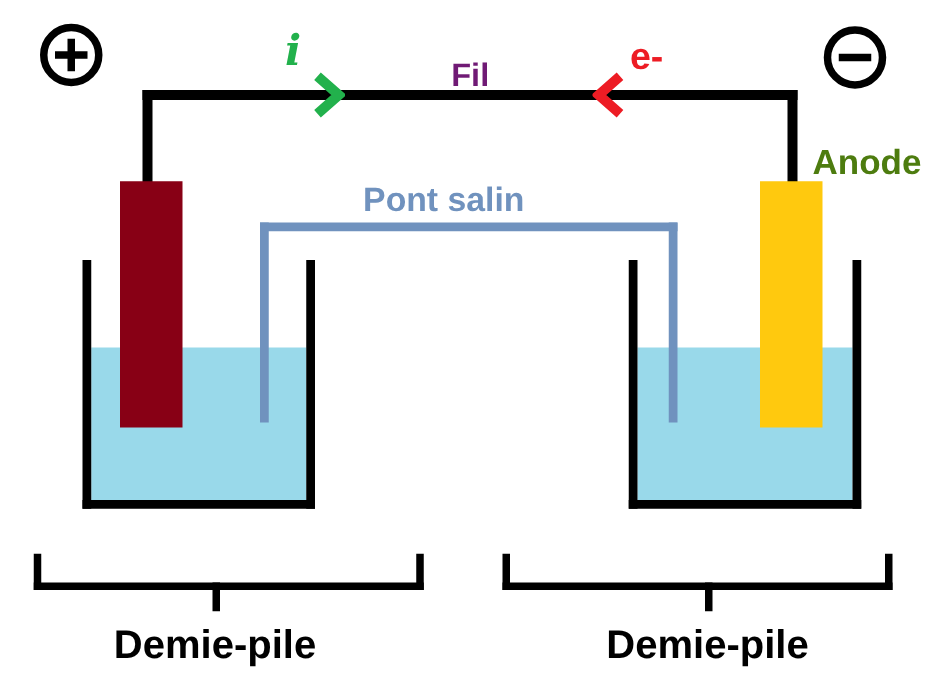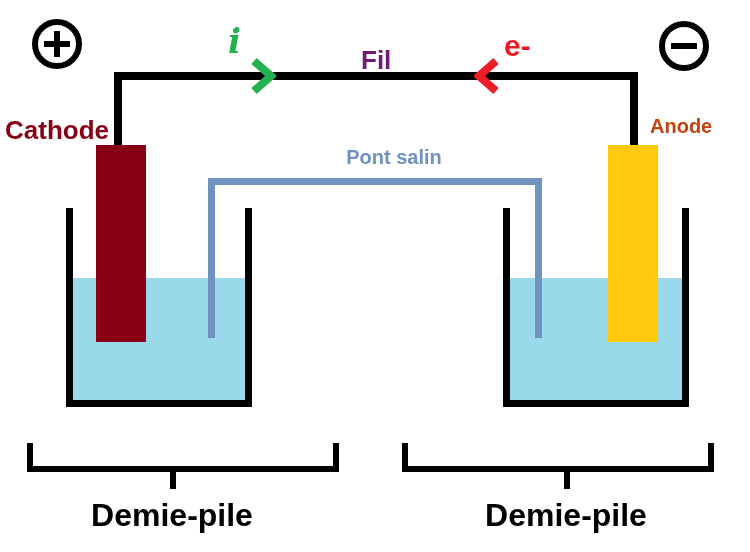--- a/index.html
+++ b/index.html
@@ -54,34 +54,33 @@
   <div class="abs" style="left: 474px; top: 56px; color: rgb(237, 28, 36);">
     <svg width="28" height="40" viewBox="0 0 28 40">
       <path d="M22 5 L5 20 L22 35" fill="none" stroke="currentColor" stroke-width="8" stroke-linejoin="miter"></path>
     </svg>
   </div>
 
   <span class="lbl current-lbl" style="left: 228px; top: 24px; font-size: 34px; color: rgb(34, 177, 76);">i</span>
   <span class="lbl" style="left: 361px; top: 47px; font-size: 26px; color: #701a75;">Fil</span>
   <span class="lbl" style="left: 504px; top: 31px; font-size: 30px; color: rgb(237, 28, 36);">e-</span>
 
-  <span class="lbl" style="left: 5px; top: 117px; font-size: 26px; color: rgb(136, 0, 21);">Cathode</span>
-  <span class="lbl" style="left: 650px; top: 116px; font-size: 20px; color: #c2410c;">Anode</span>
+  <span class="lbl" style="left: 650px; top: 116px; font-size: 28px; color: #4d7c0f;">Anode</span>
 
   <div class="abs" style="left: 73px; top: 278px; width: 172px; height: 124px; background-color: rgb(153, 217, 234);"></div>
 
   <div class="abs" style="left: 510px; top: 278px; width: 172px; height: 124px; background-color: rgb(153, 217, 234);"></div>
 
   <div class="abs" style="left: 96px; top: 145px; width: 50px; height: 197px; background-color: rgb(136, 0, 21);"></div>
   <div class="abs" style="left: 608px; top: 145px; width: 50px; height: 197px; background-color: rgb(255, 201, 14);"></div>
 
   <div class="abs" style="left: 208px; top: 178px; width: 334px; height: 7px; background-color: rgb(112, 146, 190);"></div>
   <div class="abs" style="left: 208px; top: 178px; width: 7px; height: 160px; background-color: rgb(112, 146, 190);"></div>
   <div class="abs" style="left: 535px; top: 178px; width: 7px; height: 160px; background-color: rgb(112, 146, 190);"></div>
-  <span class="lbl center" style="left: 394px; top: 147px; font-size: 20px; color: rgb(112, 146, 190);">Pont salin</span>
+  <span class="lbl center" style="left: 355px; top: 147px; font-size: 27px; color: rgb(112, 146, 190);">Pont salin</span>
 
   <div class="abs blk" style="left:66px;top:208px;width:7px;height:199px;"></div>
   <div class="abs blk" style="left:245px;top:208px;width:7px;height:199px;"></div>
   <div class="abs blk" style="left:66px;top:400px;width:186px;height:7px;"></div>
 
   <div class="abs blk" style="left:503px;top:208px;width:7px;height:199px;"></div>
   <div class="abs blk" style="left:682px;top:208px;width:7px;height:199px;"></div>
   <div class="abs blk" style="left:503px;top:400px;width:186px;height:7px;"></div>
 
   <div class="abs blk" style="left:27px;top:466px;width:312px;height:6px;"></div>

